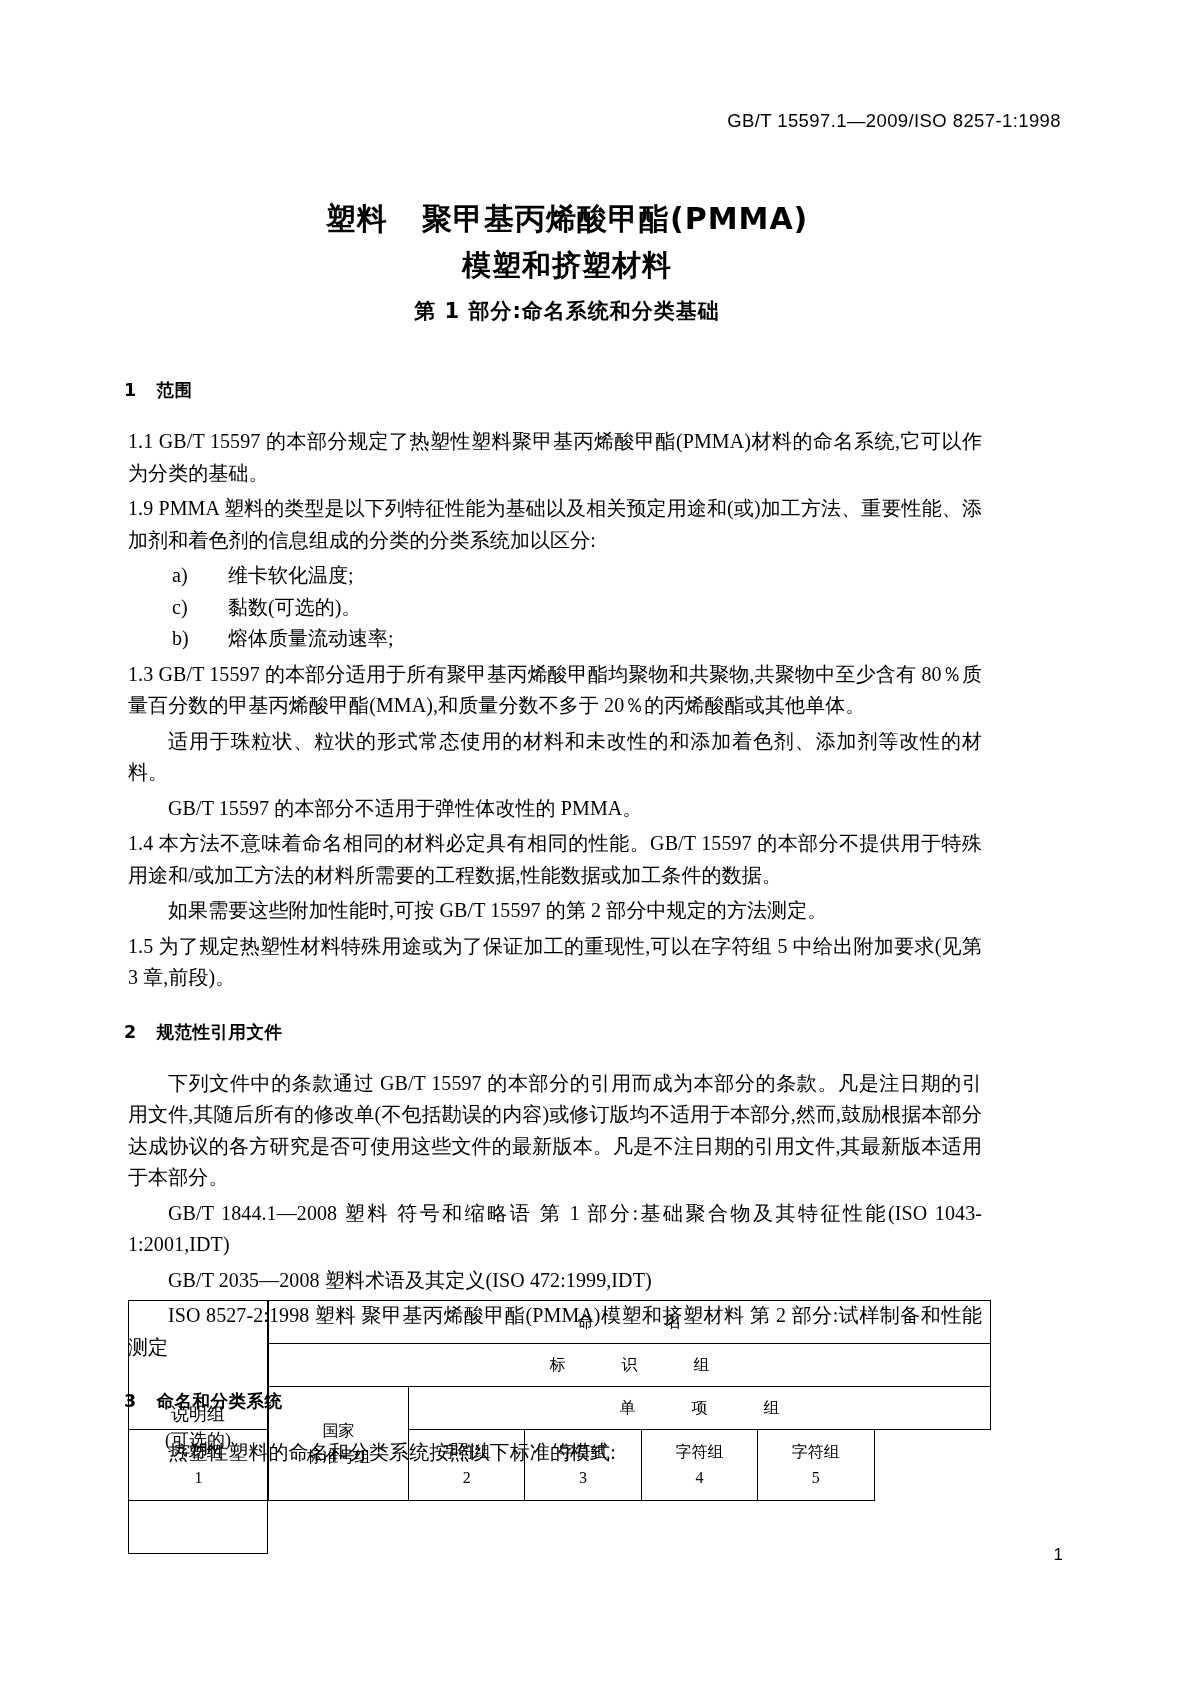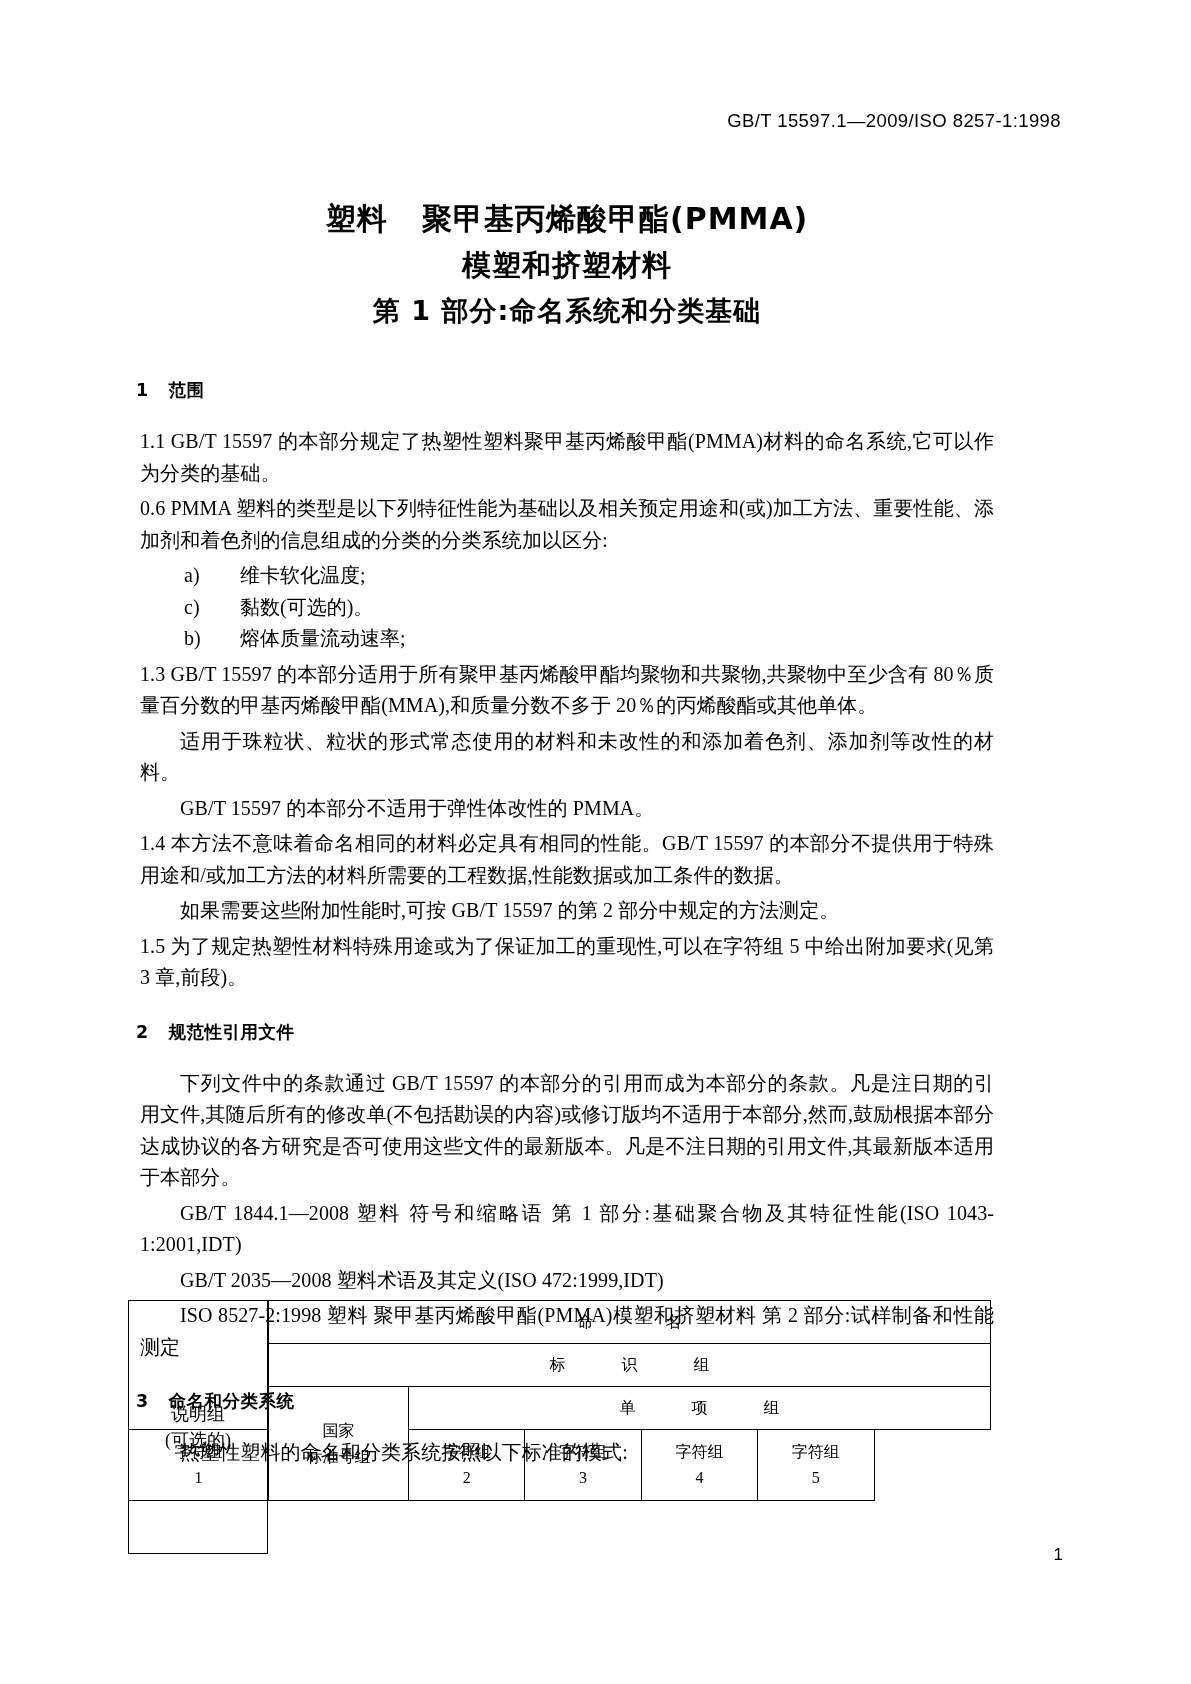--- a/index.html
+++ b/index.html
@@ -43,26 +43,26 @@
   }
   .title-line {
     font-family: "DejaVu Sans", "Liberation Sans", sans-serif;
     font-weight: bold;
     font-size: 30px;
     line-height: 46px;
     letter-spacing: 1px;
     white-space: pre;
   }
   .title-line.l2 { font-size: 29px; }
-  .title-line.l3 { font-size: 27px; }
+  .title-line.l3 { font-size: 21px; }
 
   
   .body {
     position: absolute;
-    left: 136px;
+    left: 124px;
     top: 378px;
     width: 862px;
   }
   .h2 {
     font-family: "DejaVu Sans", "Liberation Sans", sans-serif;
     font-weight: bold;
     font-size: 17.5px;
     letter-spacing: 0.5px;
     margin: 0;
     padding: 0;
@@ -140,21 +140,21 @@
     <div class="title-line l2">模塑和挤塑材料</div>
     <div class="title-line l3">第 1 部分:命名系统和分类基础</div>
   </div>
 
   <div class="body">
 
     <div class="h2">1   范围</div>
     <div class="gap-after-h2"></div>
 
     <p class="t">1.1   GB/T 15597 的本部分规定了热塑性塑料聚甲基丙烯酸甲酯(PMMA)材料的命名系统,它可以作为分类的基础。</p>
-    <p class="t">0.6   PMMA 塑料的类型是以下列特征性能为基础以及相关预定用途和(或)加工方法、重要性能、添加剂和着色剂的信息组成的分类的分类系统加以区分:</p>
+    <p class="t">1.9   PMMA 塑料的类型是以下列特征性能为基础以及相关预定用途和(或)加工方法、重要性能、添加剂和着色剂的信息组成的分类的分类系统加以区分:</p>
 
     <div class="listitem"><span class="mark">a)</span><span>维卡软化温度;</span></div>
     <div class="listitem"><span class="mark">c)</span><span>黏数(可选的)。</span></div>
     <div class="listitem"><span class="mark">b)</span><span>熔体质量流动速率;</span></div>
 
     <p class="t">1.3   GB/T 15597 的本部分适用于所有聚甲基丙烯酸甲酯均聚物和共聚物,共聚物中至少含有 80％质量百分数的甲基丙烯酸甲酯(MMA),和质量分数不多于 20％的丙烯酸酯或其他单体。</p>
     <p class="t indent">适用于珠粒状、粒状的形式常态使用的材料和未改性的和添加着色剂、添加剂等改性的材料。</p>
     <p class="t indent">GB/T 15597 的本部分不适用于弹性体改性的 PMMA。</p>
     <p class="t">1.4   本方法不意味着命名相同的材料必定具有相同的性能。GB/T 15597 的本部分不提供用于特殊用途和/或加工方法的材料所需要的工程数据,性能数据或加工条件的数据。</p>
     <p class="t indent">如果需要这些附加性能时,可按 GB/T 15597 的第 2 部分中规定的方法测定。</p>

